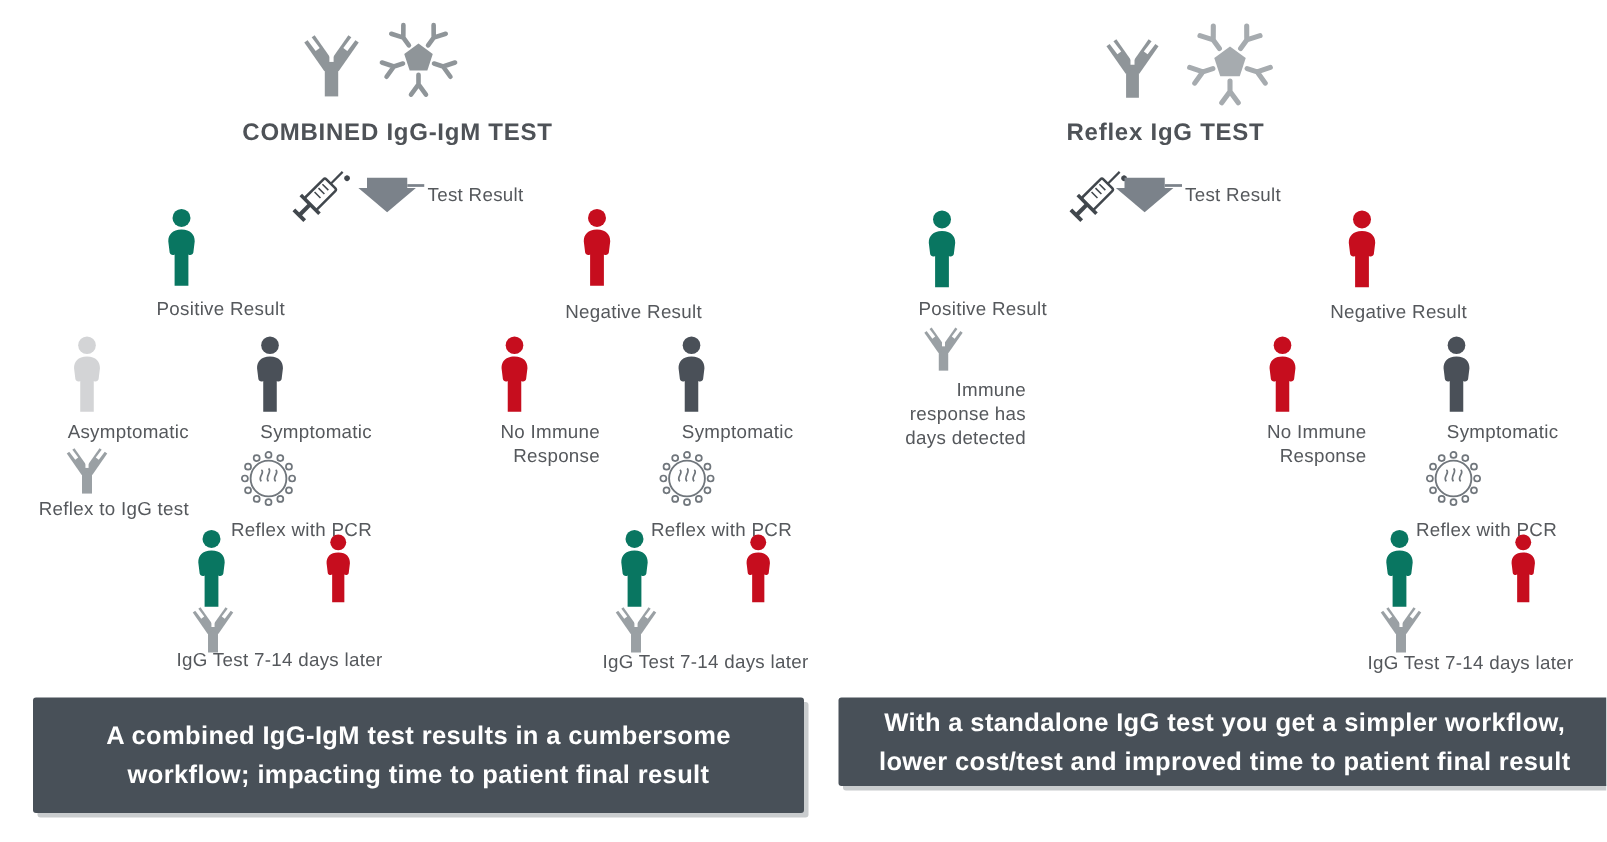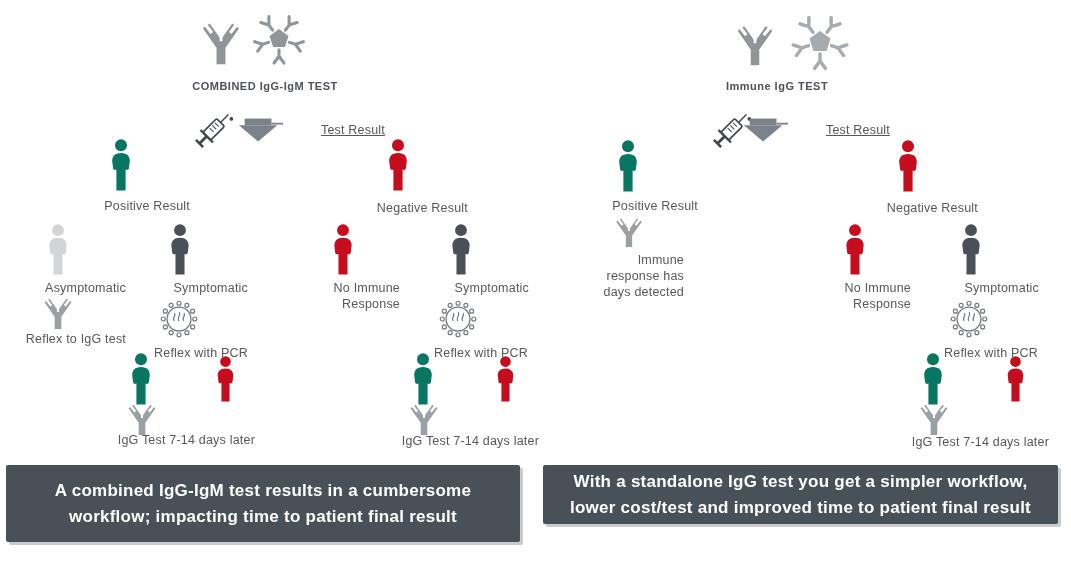--- a/index.html
+++ b/index.html
@@ -1,27 +1,27 @@
 <!DOCTYPE html>
 <html><head>
 <meta charset="utf-8">
 <style>
   html,body{margin:0;padding:0;background:#fff;}
   .stage{position:relative;width:1071px;height:561px;background:#ffffff;
          font-family:"Liberation Sans",sans-serif;overflow:hidden;}
   .icon{position:absolute;display:block;}
   .lbl{position:absolute;text-align:right;font-size:12.5px;font-weight:500;
        color:#55585c;letter-spacing:.2px;line-height:1.28;white-space:pre-line;}
-  .lbl.left-align{text-align:right;text-decoration:underline;}
-  .title{position:absolute;text-align:center;font-size:11px;font-weight:600;
+  .lbl.left-align{text-align:left;}
+  .title{position:absolute;text-align:center;font-size:16px;font-weight:600;
          color:#4e5257;letter-spacing:.5px;white-space:pre-line;}
   .caption{position:absolute;background:#485058;color:#ffffff;display:flex;
            align-items:center;justify-content:center;text-align:center;
            font-size:17px;font-weight:600;letter-spacing:.25px;line-height:1.5;
-           white-space:pre-line;box-shadow:3px 3px 0 #c9ccce;border-radius:2px;}
+           white-space:pre-line;box-shadow:3px 3px 0 #c9ccce;border-radius:2px;margin-left:16px;}
   svg.hidden-defs{position:absolute;width:0;height:0;overflow:hidden;}
 </style>
 </head>
 <body>
 
 <svg class="hidden-defs" xmlns="http://www.w3.org/2000/svg">
   <defs>
     <g id="sym-person">
       <circle cx="15" cy="6.3" r="6" fill="currentColor"></circle>
       <path fill="currentColor" d="M15,14 C8.8,14 6.1,17.6 6.2,22 L7.1,29.3
@@ -180,21 +180,21 @@
 
   <div class="caption" style="left:6px;top:465px;width:514px;height:77px">A combined IgG-IgM test results in a cumbersome
 workflow; impacting time to patient final result</div>
 
   <svg class="icon" style="left:733px;top:10px;color:#8f9599" width="44" height="64" viewBox="0 0 36 40">
       <use href="#sym-antibody"></use>
     </svg>
   <svg class="icon" style="left:788px;top:10px;color:#a6abaf" width="64" height="64" viewBox="0 0 64 64">
       <use href="#sym-igm"></use>
     </svg>
-  <div class="title" style="left:627px;top:80px;width:300px">Immune IgG TEST</div>
+  <div class="title" style="left:627px;top:80px;width:300px">Reflex IgG TEST</div>
 
   <svg class="icon" style="left:703px;top:105px" width="54" height="52" viewBox="0 0 56 56">
       <use href="#sym-syringe"></use>
     </svg>
   <svg class="icon" style="left:742px;top:116px;color:#7b828a" width="46" height="30" viewBox="0 0 48 30">
       <use href="#sym-arrow"></use>
     </svg>
   <div class="lbl left-align" style="left:790px;top:122px;width:100px">Test Result</div>
 
   <svg class="icon" style="left:613px;top:140px;color:#097661" width="30" height="52" viewBox="0 0 30 52">

